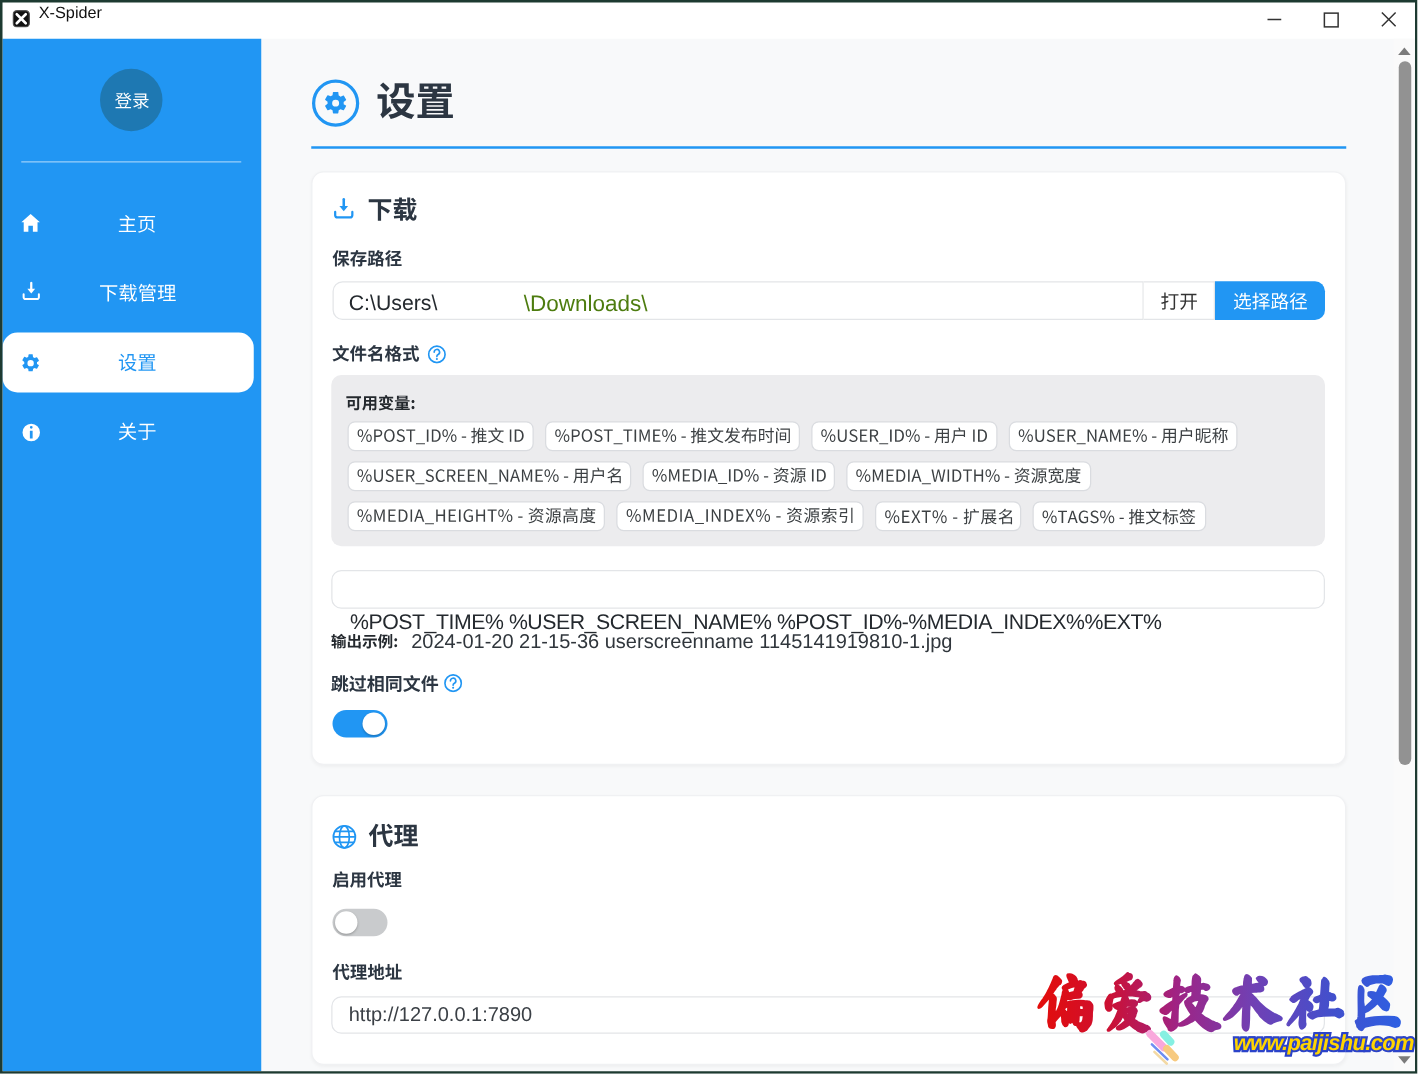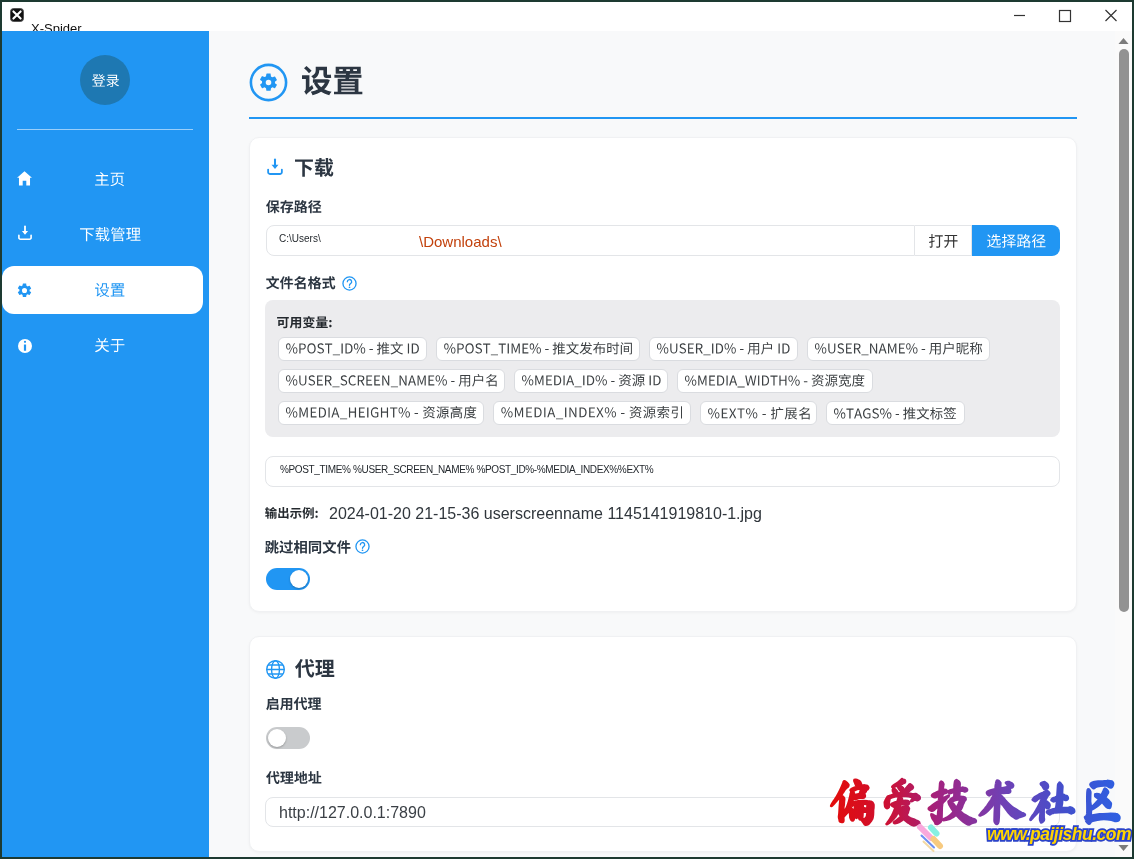--- a/index.html
+++ b/index.html
@@ -1,19 +1,19 @@
 <!DOCTYPE html>
 <html><head><meta charset="utf-8"><style>*{margin:0;padding:0;box-sizing:border-box}body{width:1134px;height:859px;position:relative;overflow:hidden;font-family:"Liberation Sans",sans-serif;background:#fff}.abs{position:absolute}.ctr{display:flex;align-items:center;justify-content:center}</style></head><body>
 <div class="abs" style="left:0;top:0;width:1134px;height:859px;border:2px solid #1d3a31;pointer-events:none;z-index:99"></div>
 <div class="abs" style="left:2px;top:2px;width:1130px;height:29px;background:#fff"></div>
 <svg class="abs" style="left:10px;top:8px" width="14" height="14" viewBox="0 0 14 14">
     <rect x="0.5" y="0.5" width="13" height="13" rx="3.2" fill="#111" stroke="#555" stroke-width="1"></rect>
     <path d="M3.4 3.4 L10.6 10.6 M10.6 3.4 L3.4 10.6" stroke="#fff" stroke-width="2.1" stroke-linecap="round"></path>
   </svg>
-<div class="abs" style="left:31px;top:21px;font-size:13px;color:#111">X-Spider</div>
+<div class="abs" style="left:31px;top:2px;font-size:13px;color:#111">X-Spider</div>
 <svg class="abs" style="left:1008px;top:5px" width="120" height="22" viewBox="0 0 120 22">
     <path d="M6 10.5 H17" stroke="#333" stroke-width="1.2"></path>
     <rect x="51.5" y="5.5" width="11" height="11" fill="none" stroke="#333" stroke-width="1.2"></rect>
     <path d="M97.5 5 L108.5 16 M108.5 5 L97.5 16" stroke="#333" stroke-width="1.2"></path>
   </svg>
 <div class="abs" style="left:209px;top:31px;width:923px;height:826px;background:#f8f9fa"></div>
 <div class="abs" style="left:1115px;top:31px;width:17px;height:826px;background:#fafafa"></div>
 <svg class="abs" style="left:1118px;top:37px" width="11" height="8" viewBox="0 0 11 8">
     <path d="M5.5 1 L10.5 7 H0.5 Z" fill="#7b7b7b"></path>
   </svg>
@@ -96,22 +96,22 @@
 <div class="abs ctr" style="left:972px;top:225px;width:88px;height:31px;background:#2196f3;border-radius:0 8px 8px 0">
     <svg width="58.7" height="13.8" viewBox="0.67 -12.62 58.68 13.85" style="display:block;overflow:visible">
       <path d="M0.9 -11.5C1.8 -10.7 2.8 -9.7 3.2 -9L4.2 -9.7C3.7 -10.4 2.7 -11.4 1.8 -12.1ZM6.7 -12.2C6.3 -10.8 5.7 -9.5 4.9 -8.6C5.2 -8.5 5.6 -8.2 5.8 -8C6.2 -8.4 6.5 -9 6.8 -9.5H9V-7.3H4.8V-6.3H7.5C7.3 -4.4 6.6 -3 4.4 -2.2C4.6 -1.9 5 -1.5 5.1 -1.2C7.6 -2.2 8.4 -4 8.6 -6.3H10.2V-2.9C10.2 -1.7 10.4 -1.4 11.6 -1.4C11.8 -1.4 12.8 -1.4 13 -1.4C14 -1.4 14.3 -1.9 14.4 -3.8C14.1 -3.9 13.6 -4 13.4 -4.2C13.3 -2.7 13.3 -2.4 12.9 -2.4C12.7 -2.4 11.9 -2.4 11.7 -2.4C11.3 -2.4 11.3 -2.5 11.3 -2.9V-6.3H14.3V-7.3H10.2V-9.5H13.6V-10.5H10.2V-12.5H9V-10.5H7.3C7.5 -11 7.6 -11.4 7.8 -11.9ZM3.8 -6.8H0.8V-5.8H2.7V-1.2C2 -0.9 1.3 -0.4 0.7 0.2L1.4 1.2C2.3 0.3 3.1 -0.5 3.6 -0.5C4 -0.5 4.4 -0.1 5 0.3C6 0.9 7.3 1 9 1C10.5 1 13 0.9 14.2 0.9C14.2 0.5 14.4 -0 14.5 -0.3C13 -0.1 10.7 -0 9 -0C7.4 -0 6.2 -0.1 5.2 -0.7C4.5 -1.1 4.2 -1.5 3.8 -1.5Z M17.7 -12.6V-9.6H15.7V-8.5H17.7V-5.3C16.9 -5.1 16.1 -4.9 15.5 -4.7L15.8 -3.6L17.7 -4.2V-0.2C17.7 0 17.6 0.1 17.4 0.1C17.2 0.1 16.6 0.1 16 0.1C16.1 0.4 16.3 0.9 16.3 1.1C17.3 1.1 17.9 1.1 18.2 0.9C18.6 0.8 18.8 0.4 18.8 -0.2V-4.6L20.5 -5.1L20.3 -6.2L18.8 -5.7V-8.5H20.5V-9.6H18.8V-12.6ZM27.1 -10.8C26.5 -10 25.8 -9.3 24.9 -8.7C24.1 -9.3 23.5 -10 23 -10.8ZM20.9 -11.8V-10.8H21.9C22.5 -9.8 23.2 -8.9 24.1 -8.2C22.9 -7.5 21.6 -6.9 20.3 -6.6C20.5 -6.4 20.8 -6 20.9 -5.7C22.3 -6.1 23.7 -6.7 24.9 -7.5C26.1 -6.7 27.4 -6.1 28.9 -5.7C29.1 -6 29.4 -6.4 29.6 -6.6C28.2 -6.9 26.9 -7.4 25.8 -8.1C27 -9 28 -10.2 28.6 -11.5L28 -11.8L27.8 -11.8ZM24.3 -6.2V-4.9H21.3V-3.8H24.3V-2.3H20.5V-1.3H24.3V1.2H25.4V-1.3H29.4V-2.3H25.4V-3.8H28.3V-4.9H25.4V-6.2Z M32.3 -11H35.2V-8.3H32.3ZM30.6 -0.6 30.8 0.5C32.4 0.1 34.5 -0.4 36.6 -1L36.5 -2L34.5 -1.5V-4.2H36.1C36.3 -4 36.5 -3.7 36.6 -3.4C36.9 -3.6 37.2 -3.7 37.5 -3.9V1.2H38.6V0.6H42.3V1.1H43.4V-3.8L43.9 -3.6C44.1 -3.9 44.4 -4.3 44.6 -4.6C43.2 -5.1 42.1 -5.9 41.1 -6.8C42.1 -7.9 42.9 -9.2 43.4 -10.8L42.7 -11.1L42.5 -11.1H39.5C39.7 -11.5 39.9 -11.9 40 -12.3L39 -12.6C38.4 -10.8 37.4 -9.1 36.2 -8V-12H31.3V-7.3H33.5V-1.3L32.3 -1V-5.9H31.3V-0.8ZM38.6 -0.4V-3.3H42.3V-0.4ZM42 -10.1C41.6 -9.2 41 -8.3 40.4 -7.6C39.8 -8.3 39.3 -9.1 38.9 -9.8L39.1 -10.1ZM38.2 -4.2C39 -4.7 39.8 -5.3 40.5 -6C41.1 -5.4 41.8 -4.8 42.7 -4.2ZM39.8 -6.8C38.7 -5.8 37.6 -5 36.4 -4.5V-5.2H34.5V-7.3H36.2V-7.8C36.5 -7.6 36.8 -7.3 37 -7.2C37.5 -7.6 38 -8.2 38.4 -8.9C38.7 -8.2 39.2 -7.5 39.8 -6.8Z M48.9 -12.6C48.2 -11.5 46.9 -10.3 45.7 -9.5C45.9 -9.3 46.2 -8.8 46.3 -8.5C47.7 -9.4 49 -10.8 49.9 -12.2ZM50.8 -11.8V-10.8H56.5C55 -8.8 52.2 -7.1 49.7 -6.3C49.9 -6.1 50.2 -5.7 50.4 -5.4C51.8 -5.9 53.3 -6.7 54.7 -7.6C56.1 -7 57.8 -6.1 58.7 -5.5L59.4 -6.4C58.5 -7 57 -7.7 55.6 -8.3C56.7 -9.2 57.7 -10.2 58.3 -11.4L57.5 -11.8L57.3 -11.8ZM50.8 -5V-3.9H54.1V-0.3H49.8V0.8H59.3V-0.3H55.2V-3.9H58.5V-5ZM49.1 -9.3C48.3 -7.7 46.9 -6.2 45.5 -5.2C45.7 -4.9 46 -4.3 46.1 -4.1C46.7 -4.5 47.2 -5 47.7 -5.6V1.2H48.9V-7C49.3 -7.6 49.8 -8.2 50.1 -8.9Z" fill="#fff"></path>
     </svg>
   </div>
 <div class="abs" style="left:929.2px;top:233.6px">
     <svg width="28.6" height="13.9" viewBox="0.58 -12.60 28.65 13.86" style="display:block;overflow:visible">
       <path d="M3 -12.6V-9.6H0.7V-8.5H3V-5.3C2.1 -5.1 1.3 -4.8 0.6 -4.7L0.9 -3.5L3 -4.1V-0.3C3 -0.1 2.9 -0 2.7 -0C2.5 0 1.8 0 1.1 -0C1.3 0.3 1.4 0.8 1.5 1.1C2.5 1.1 3.1 1 3.6 0.8C3.9 0.7 4.1 0.3 4.1 -0.3V-4.5L6.3 -5.1L6.2 -6.2L4.1 -5.6V-8.5H6.2V-9.6H4.1V-12.6ZM6.3 -11.3V-10.2H10.5V-0.5C10.5 -0.2 10.4 -0.1 10.1 -0.1C9.8 -0.1 8.7 -0.1 7.6 -0.1C7.8 0.2 8 0.8 8.1 1.1C9.5 1.1 10.5 1.1 11 0.9C11.5 0.7 11.7 0.3 11.7 -0.4V-10.2H14.4V-11.3Z M24.7 -10.5V-6.3H20.5V-6.9V-10.5ZM15.8 -6.3V-5.2H19.3C19.1 -3.1 18.3 -1.1 15.8 0.4C16.1 0.6 16.5 1 16.7 1.3C19.5 -0.5 20.3 -2.8 20.5 -5.2H24.7V1.2H25.9V-5.2H29.2V-6.3H25.9V-10.5H28.8V-11.6H16.3V-10.5H19.4V-6.9L19.4 -6.3Z" fill="#333"></path>
     </svg>
   </div>
-<div class="abs" style="left:279px;top:233px;font-size:10px;color:#24292e">C:\Users\</div>
-<div class="abs" style="left:419px;top:233px;font-size:15px;color:#c2410c">\Downloads\</div>
+<div class="abs" style="left:279px;top:233px;font-size:17px;color:#24292e">C:\Users\</div>
+<div class="abs" style="left:419px;top:233px;font-size:18px;color:#4d7c0f">\Downloads\</div>
 <div style="position:absolute;left:266px;top:276px">
     <svg width="69.3" height="13.3" viewBox="0.35 -12.04 69.33 13.30" style="display:block;overflow:visible">
       <path d="M5.8 -11.5C6.1 -10.9 6.4 -10.1 6.6 -9.5H0.6V-7.9H2.8C3.6 -5.9 4.6 -4.2 5.8 -2.8C4.4 -1.7 2.5 -0.9 0.4 -0.4C0.7 0 1.2 0.8 1.4 1.2C3.6 0.6 5.5 -0.4 7.1 -1.6C8.6 -0.4 10.4 0.5 12.6 1.1C12.8 0.7 13.3 -0.1 13.7 -0.4C11.6 -0.9 9.8 -1.8 8.4 -2.9C9.6 -4.2 10.6 -5.9 11.3 -7.9H13.4V-9.5H7.3L8.5 -9.9C8.4 -10.5 7.9 -11.4 7.6 -12ZM7.1 -4C6 -5.1 5.2 -6.4 4.6 -7.9H9.4C8.8 -6.4 8.1 -5.1 7.1 -4Z M18.4 -5.1V-3.5H22.2V1.2H23.9V-3.5H27.5V-5.1H23.9V-7.5H26.9V-9.2H23.9V-11.7H22.2V-9.2H21.1C21.2 -9.7 21.4 -10.2 21.5 -10.8L19.8 -11.1C19.5 -9.4 18.9 -7.6 18.2 -6.5C18.6 -6.3 19.3 -6 19.6 -5.7C19.9 -6.2 20.2 -6.8 20.5 -7.5H22.2V-5.1ZM17.4 -11.8C16.7 -9.8 15.5 -7.8 14.3 -6.6C14.5 -6.2 15 -5.2 15.2 -4.8C15.4 -5.1 15.7 -5.5 16 -5.8V1.2H17.6V-8.3C18.1 -9.3 18.6 -10.3 19 -11.3Z M31.3 -7C31.8 -6.6 32.5 -6.1 33 -5.6C31.6 -4.9 30 -4.4 28.4 -4.1C28.7 -3.7 29.1 -3 29.3 -2.5C30 -2.7 30.6 -2.9 31.3 -3.1V1.2H33V0.6H38.3V1.2H40V-5.1H35.5C37.4 -6.3 39 -7.9 40 -9.9L38.8 -10.6L38.6 -10.5H34.4C34.7 -10.9 35 -11.2 35.2 -11.6L33.3 -12C32.5 -10.7 31 -9.2 28.7 -8.2C29 -8 29.6 -7.3 29.8 -6.9C31.1 -7.5 32.1 -8.2 33 -9H37.5C36.7 -8 35.7 -7.2 34.6 -6.5C34 -7 33.2 -7.6 32.6 -8ZM38.3 -0.9H33V-3.5H38.3Z M50.3 -9H52.6C52.3 -8.4 51.9 -7.8 51.4 -7.3C50.9 -7.8 50.5 -8.3 50.2 -8.9ZM44.5 -11.9V-9H42.6V-7.4H44.3C43.9 -5.8 43.2 -3.8 42.3 -2.7C42.5 -2.3 42.9 -1.7 43.1 -1.2C43.6 -1.9 44.1 -3 44.5 -4.1V1.2H46.1V-5.2C46.4 -4.7 46.7 -4.2 46.8 -3.9L47 -4.1C47.2 -3.7 47.5 -3.3 47.7 -3L48.4 -3.2V1.3H50V0.8H52.9V1.2H54.5V-3.4L54.8 -3.3C55 -3.7 55.5 -4.3 55.8 -4.7C54.6 -5 53.5 -5.6 52.6 -6.2C53.5 -7.3 54.3 -8.5 54.8 -10L53.7 -10.5L53.4 -10.4H51.1C51.3 -10.8 51.5 -11.1 51.6 -11.5L50 -11.9C49.5 -10.5 48.6 -9.2 47.6 -8.2V-9H46.1V-11.9ZM50 -0.7V-2.6H52.9V-0.7ZM49.9 -4C50.5 -4.3 51 -4.7 51.5 -5.2C52 -4.7 52.5 -4.3 53.1 -4ZM49.3 -7.6C49.6 -7.2 50 -6.7 50.4 -6.2C49.4 -5.5 48.4 -4.9 47.3 -4.5L47.7 -5.2C47.5 -5.5 46.4 -6.7 46.1 -7.1V-7.4H47.3C47.6 -7.2 48 -6.8 48.3 -6.5C48.6 -6.9 49 -7.2 49.3 -7.6Z M63.6 -11.8C63.6 -11.1 63.6 -10.3 63.6 -9.5H56.7V-7.9H63.7C64.1 -2.9 65.1 1.3 67.5 1.3C68.9 1.3 69.4 0.6 69.7 -2.1C69.2 -2.2 68.6 -2.6 68.2 -3C68.1 -1.3 68 -0.5 67.7 -0.5C66.7 -0.5 65.8 -3.8 65.5 -7.9H69.3V-9.5H68L69 -10.3C68.6 -10.8 67.7 -11.5 67.1 -11.9L66 -11C66.6 -10.6 67.2 -10 67.6 -9.5H65.4C65.4 -10.3 65.4 -11.1 65.4 -11.8ZM56.7 -0.8 57.2 0.9C59 0.5 61.5 -0 63.8 -0.5L63.7 -2L61 -1.6V-4.6H63.3V-6.3H57.2V-4.6H59.4V-1.3C58.4 -1.1 57.4 -0.9 56.7 -0.8Z" fill="#2c3642"></path>
     </svg>
   </div>
 <svg class="abs" style="left:342px;top:276px" width="15" height="15" viewBox="0 0 16 16">
     <circle cx="8" cy="8" r="7" fill="none" stroke="#2196f3" stroke-width="1.4"></circle>
     <path d="M5.7 6.1a2.3 2.3 0 1 1 3.4 2c-.6.35-1.1.8-1.1 1.5v.3" fill="none" stroke="#2196f3" stroke-width="1.4" stroke-linecap="round"></path>
     <circle cx="8" cy="12" r="0.9" fill="#2196f3"></circle>
   </svg>
@@ -176,21 +176,21 @@
         <path d="M2.8 -3.8C4.1 -3.8 5 -5 5 -7C5 -9 4.1 -10.1 2.8 -10.1C1.4 -10.1 0.5 -9 0.5 -7C0.5 -5 1.4 -3.8 2.8 -3.8ZM2.8 -4.6C2 -4.6 1.5 -5.4 1.5 -7C1.5 -8.6 2 -9.3 2.8 -9.3C3.6 -9.3 4.1 -8.6 4.1 -7C4.1 -5.4 3.6 -4.6 2.8 -4.6ZM3.1 0.2H3.9L9.4 -10.1H8.5ZM9.7 0.2C11 0.2 11.9 -1 11.9 -3C11.9 -4.9 11 -6.1 9.7 -6.1C8.3 -6.1 7.4 -4.9 7.4 -3C7.4 -1 8.3 0.2 9.7 0.2ZM9.7 -0.6C8.9 -0.6 8.3 -1.4 8.3 -3C8.3 -4.5 8.9 -5.3 9.7 -5.3C10.4 -5.3 11 -4.5 11 -3C11 -1.4 10.4 -0.6 9.7 -0.6Z M14.2 0H20.1V-1.1H15.5V-4.7H19.2V-5.7H15.5V-8.8H19.9V-9.9H14.2Z M21.5 0H22.8L24.3 -2.7C24.5 -3.2 24.8 -3.7 25.1 -4.3H25.1C25.4 -3.7 25.7 -3.2 26 -2.7L27.4 0H28.8L25.9 -5L28.6 -9.9H27.3L26 -7.4C25.7 -6.9 25.5 -6.5 25.3 -5.9H25.2C24.9 -6.5 24.7 -6.9 24.4 -7.4L23.1 -9.9H21.7L24.4 -5.1Z M32.9 0H34.1V-8.8H37.1V-9.9H29.9V-8.8H32.9Z M40.8 -3.8C42.1 -3.8 43 -5 43 -7C43 -9 42.1 -10.1 40.8 -10.1C39.4 -10.1 38.5 -9 38.5 -7C38.5 -5 39.4 -3.8 40.8 -3.8ZM40.8 -4.6C40 -4.6 39.5 -5.4 39.5 -7C39.5 -8.6 40 -9.3 40.8 -9.3C41.6 -9.3 42.1 -8.6 42.1 -7C42.1 -5.4 41.6 -4.6 40.8 -4.6ZM41.1 0.2H41.9L47.4 -10.1H46.5ZM47.7 0.2C49 0.2 49.9 -1 49.9 -3C49.9 -4.9 49 -6.1 47.7 -6.1C46.3 -6.1 45.4 -4.9 45.4 -3C45.4 -1 46.3 0.2 47.7 0.2ZM47.7 -0.6C46.9 -0.6 46.3 -1.4 46.3 -3C46.3 -4.5 46.9 -5.3 47.7 -5.3C48.4 -5.3 49 -4.5 49 -3C49 -1.4 48.4 -0.6 47.7 -0.6Z M55 -3.3H58.4V-4.3H55Z M65.3 -11.3V-8.6H63.7V-7.7H65.3V-4.7C64.6 -4.5 64 -4.3 63.5 -4.2L63.8 -3.1L65.3 -3.6V-0.2C65.3 0 65.3 0.1 65.1 0.1C64.9 0.1 64.4 0.1 63.8 0.1C64 0.3 64.1 0.8 64.1 1C65 1 65.5 1 65.8 0.8C66.2 0.7 66.3 0.4 66.3 -0.2V-4L67.8 -4.5L67.7 -5.4L66.3 -5V-7.7H67.8V-8.6H66.3V-11.3ZM71.2 -11C71.5 -10.4 71.8 -9.8 72 -9.3H68.7V-5.9C68.7 -4 68.5 -1.3 67 0.6C67.3 0.7 67.7 1 67.9 1.1C69.4 -0.8 69.7 -3.8 69.7 -5.9V-8.3H75.8V-9.3H72.6L73 -9.4C72.9 -9.9 72.5 -10.7 72.1 -11.3Z M81.1 1.1V1.1C81.4 0.9 81.8 0.8 85.2 -0C85.2 -0.2 85.2 -0.6 85.3 -0.9L82.3 -0.2V-3H84.2C85.1 -0.9 86.9 0.5 89.3 1.1C89.4 0.8 89.7 0.5 89.9 0.3C88.7 0 87.7 -0.4 86.9 -1C87.6 -1.4 88.4 -1.9 89 -2.4L88.3 -2.9C87.8 -2.5 86.9 -2 86.3 -1.6C85.8 -2 85.5 -2.5 85.2 -3H89.7V-3.9H86.9V-5.3H89.2V-6.2H86.9V-7.4H86V-6.2H83.3V-7.4H82.3V-6.2H80.3V-5.3H82.3V-3.9H79.9V-3H81.4V-0.8C81.4 -0.2 81 0.1 80.7 0.2C80.9 0.4 81.1 0.9 81.1 1.1ZM83.3 -5.3H86V-3.9H83.3ZM79.8 -9.8H87.9V-8.4H79.8ZM78.8 -10.7V-6.7C78.8 -4.6 78.7 -1.6 77.3 0.6C77.6 0.7 78 0.9 78.2 1.1C79.7 -1.1 79.8 -4.4 79.8 -6.7V-7.5H88.9V-10.7Z M94.4 -7.1C95.1 -6.7 95.9 -6 96.5 -5.5C94.9 -4.6 93.2 -4 91.5 -3.7C91.7 -3.5 91.9 -3 92 -2.8C92.8 -2.9 93.5 -3.1 94.3 -3.4V1.1H95.3V0.4H101.3V1.1H102.3V-4.6H97C99.2 -5.8 101.2 -7.5 102.3 -9.6L101.6 -10L101.4 -10H96.6C97 -10.4 97.3 -10.8 97.5 -11.2L96.4 -11.4C95.6 -10.1 94 -8.6 91.8 -7.5C92 -7.4 92.4 -7 92.5 -6.8C93.8 -7.4 94.9 -8.2 95.7 -9.1H100.8C100 -7.9 98.8 -6.9 97.4 -6C96.8 -6.6 95.9 -7.2 95.2 -7.7ZM101.3 -0.6H95.3V-3.7H101.3Z" fill="#3c4043"></path>
       </svg>
     </div>
     <div style="display:flex;align-items:center;height:24px;padding:0 7px;background:#fff;border:1px solid #dadce0;border-radius:6px;flex:0 0 auto">
       <svg width="122.2" height="12.5" viewBox="0.53 -11.43 122.23 12.51" style="display:block;overflow:visible">
         <path d="M2.8 -3.8C4.1 -3.8 5 -5 5 -7C5 -9 4.1 -10.1 2.8 -10.1C1.4 -10.1 0.5 -9 0.5 -7C0.5 -5 1.4 -3.8 2.8 -3.8ZM2.8 -4.6C2 -4.6 1.5 -5.4 1.5 -7C1.5 -8.6 2 -9.3 2.8 -9.3C3.6 -9.3 4.1 -8.6 4.1 -7C4.1 -5.4 3.6 -4.6 2.8 -4.6ZM3.1 0.2H3.9L9.4 -10.1H8.5ZM9.7 0.2C11 0.2 11.9 -1 11.9 -3C11.9 -4.9 11 -6.1 9.7 -6.1C8.3 -6.1 7.4 -4.9 7.4 -3C7.4 -1 8.3 0.2 9.7 0.2ZM9.7 -0.6C8.9 -0.6 8.3 -1.4 8.3 -3C8.3 -4.5 8.9 -5.3 9.7 -5.3C10.4 -5.3 11 -4.5 11 -3C11 -1.4 10.4 -0.6 9.7 -0.6Z M15.8 0H17.1V-8.8H20.1V-9.9H12.9V-8.8H15.8Z M20.6 0H21.8L22.8 -3H26.4L27.4 0H28.7L25.3 -9.9H23.9ZM23.1 -4 23.6 -5.5C23.9 -6.7 24.3 -7.7 24.6 -8.9H24.6C24.9 -7.7 25.3 -6.7 25.6 -5.5L26.1 -4Z M34 0.2C35.3 0.2 36.4 -0.3 37 -1V-5.1H33.8V-4.1H35.9V-1.5C35.5 -1.1 34.8 -0.9 34.1 -0.9C32 -0.9 30.8 -2.5 30.8 -5C30.8 -7.5 32.1 -9 34.1 -9C35.1 -9 35.7 -8.6 36.2 -8L36.9 -8.9C36.3 -9.4 35.4 -10.1 34 -10.1C31.4 -10.1 29.5 -8.1 29.5 -4.9C29.5 -1.7 31.4 0.2 34 0.2Z M42.1 0.2C44.2 0.2 45.5 -1.1 45.5 -2.6C45.5 -4.1 44.6 -4.8 43.5 -5.3L42.1 -5.9C41.3 -6.2 40.4 -6.6 40.4 -7.5C40.4 -8.4 41.1 -9 42.3 -9C43.2 -9 43.9 -8.6 44.5 -8.1L45.2 -8.9C44.5 -9.6 43.4 -10.1 42.3 -10.1C40.5 -10.1 39.1 -9 39.1 -7.5C39.1 -6 40.2 -5.3 41.1 -4.9L42.6 -4.3C43.5 -3.9 44.2 -3.6 44.2 -2.5C44.2 -1.6 43.5 -0.9 42.1 -0.9C41.1 -0.9 40.1 -1.4 39.4 -2.1L38.7 -1.3C39.5 -0.4 40.7 0.2 42.1 0.2Z M48.8 -3.8C50.2 -3.8 51.1 -5 51.1 -7C51.1 -9 50.2 -10.1 48.8 -10.1C47.5 -10.1 46.6 -9 46.6 -7C46.6 -5 47.5 -3.8 48.8 -3.8ZM48.8 -4.6C48.1 -4.6 47.5 -5.4 47.5 -7C47.5 -8.6 48.1 -9.3 48.8 -9.3C49.6 -9.3 50.2 -8.6 50.2 -7C50.2 -5.4 49.6 -4.6 48.8 -4.6ZM49.1 0.2H50L55.4 -10.1H54.6ZM55.7 0.2C57.1 0.2 58 -1 58 -3C58 -4.9 57.1 -6.1 55.7 -6.1C54.4 -6.1 53.5 -4.9 53.5 -3C53.5 -1 54.4 0.2 55.7 0.2ZM55.7 -0.6C55 -0.6 54.4 -1.4 54.4 -3C54.4 -4.5 55 -5.3 55.7 -5.3C56.5 -5.3 57.1 -4.5 57.1 -3C57.1 -1.4 56.5 -0.6 55.7 -0.6Z M62.2 -3.3H65.6V-4.3H62.2Z M77.9 -10.9C78.3 -10.3 78.7 -9.5 78.9 -8.9H76.2C76.5 -9.6 76.7 -10.3 77 -11L76 -11.3C75.4 -9.3 74.4 -7.3 73.2 -6C73.4 -5.9 73.7 -5.6 73.9 -5.4L72.5 -5V-7.7H74V-8.7H72.5V-11.3H71.5V-8.7H69.8V-7.7H71.5V-4.7L69.7 -4.1L69.9 -3.2L71.5 -3.7V-0.2C71.5 0 71.4 0.1 71.3 0.1C71.1 0.1 70.6 0.1 70 0.1C70.1 0.4 70.3 0.8 70.3 1.1C71.2 1.1 71.7 1 72 0.9C72.4 0.7 72.5 0.4 72.5 -0.2V-4L74 -4.5L73.9 -5.4L74 -5.3C74.3 -5.8 74.7 -6.3 75.1 -6.8V1.1H76V0.1H82.1V-0.8H79.3V-2.6H81.6V-3.5H79.3V-5.3H81.6V-6.2H79.3V-8H81.9V-8.9H79L79.8 -9.3C79.6 -9.8 79.2 -10.6 78.8 -11.2ZM76 -5.3H78.3V-3.5H76ZM76 -6.2V-8H78.3V-6.2ZM76 -2.6H78.3V-0.8H76Z M88.5 -11.1C88.9 -10.4 89.3 -9.5 89.5 -9L90.6 -9.4C90.4 -9.9 89.9 -10.8 89.5 -11.4ZM83.4 -9V-8H85.5C86.3 -5.9 87.4 -4.1 88.8 -2.7C87.3 -1.5 85.5 -0.5 83.2 0.1C83.4 0.3 83.8 0.8 83.9 1.1C86.1 0.3 88 -0.6 89.5 -2C91 -0.6 92.9 0.4 95.1 1C95.3 0.7 95.6 0.3 95.8 0.1C93.6 -0.5 91.8 -1.4 90.3 -2.7C91.7 -4.1 92.7 -5.8 93.5 -8H95.6V-9ZM89.5 -3.4C88.3 -4.7 87.3 -6.2 86.6 -8H92.3C91.7 -6.1 90.7 -4.6 89.5 -3.4Z M102.5 -10.3V-9.4H108.4V-10.3ZM106.8 -4.4C107.4 -3 108 -1.3 108.2 -0.2L109.2 -0.6C108.9 -1.6 108.3 -3.3 107.6 -4.7ZM102.9 -4.6C102.5 -3.2 101.9 -1.7 101.2 -0.8C101.4 -0.7 101.8 -0.4 102 -0.2C102.7 -1.3 103.4 -2.8 103.8 -4.4ZM101.9 -7.1V-6.1H104.8V-0.2C104.8 -0.1 104.8 -0 104.6 0C104.4 0 103.8 0 103.1 -0C103.2 0.3 103.3 0.7 103.4 1C104.3 1 104.9 1 105.3 0.8C105.7 0.7 105.9 0.4 105.9 -0.2V-6.1H109.1V-7.1ZM99 -11.3V-8.5H96.9V-7.5H98.8C98.3 -5.9 97.4 -3.9 96.6 -2.9C96.8 -2.6 97 -2.2 97.1 -2C97.8 -2.8 98.5 -4.2 99 -5.7V1.1H100V-6C100.4 -5.3 101 -4.5 101.2 -4.1L101.8 -4.9C101.5 -5.2 100.4 -6.7 100 -7.2V-7.5H101.7V-8.5H100V-11.3Z M115.5 -3.8C116 -2.9 116.5 -1.7 116.7 -1L117.5 -1.4C117.3 -2.1 116.8 -3.2 116.3 -4.1ZM112.1 -3.4C112.7 -2.6 113.3 -1.5 113.6 -0.8L114.5 -1.2C114.2 -1.9 113.5 -3 112.9 -3.8ZM119.2 -5.4H113.7V-4.6H119.2ZM117.5 -11.4C117.1 -10.4 116.5 -9.5 115.8 -8.8C116 -8.7 116.2 -8.6 116.4 -8.5C115 -6.9 112.5 -5.7 110.2 -5C110.4 -4.8 110.7 -4.4 110.8 -4.2C111.8 -4.5 112.8 -4.9 113.7 -5.4C114.7 -6 115.7 -6.7 116.5 -7.4C117.9 -6.1 120.2 -4.9 122.1 -4.3C122.3 -4.6 122.5 -5 122.8 -5.1C120.8 -5.6 118.3 -6.8 117.1 -7.9L117.3 -8.2L116.8 -8.5C117.1 -8.7 117.3 -9 117.5 -9.3H118.7C119.2 -8.7 119.6 -8 119.8 -7.5L120.7 -7.8C120.6 -8.2 120.2 -8.8 119.8 -9.3H122.4V-10.2H118C118.2 -10.5 118.3 -10.8 118.4 -11.2ZM112.2 -11.4C111.8 -10.1 111.1 -8.7 110.2 -7.9C110.5 -7.7 110.9 -7.5 111.1 -7.3C111.5 -7.9 112 -8.5 112.4 -9.3H113C113.3 -8.7 113.6 -8 113.8 -7.5L114.7 -7.8C114.6 -8.2 114.3 -8.8 114 -9.3H116.2V-10.2H112.8C112.9 -10.5 113.1 -10.8 113.2 -11.2ZM120 -4C119.4 -2.7 118.6 -1.2 117.8 -0.2H110.6V0.7H122.4V-0.2H119C119.7 -1.2 120.4 -2.6 120.9 -3.7Z" fill="#3c4043"></path>
       </svg>
     </div>
   </div>
 <div class="abs" style="left:265px;top:456px;width:795px;height:31px;background:#fff;border:1px solid #e3e5e8;border-radius:8px"></div>
-<div class="abs" style="left:280px;top:464px;font-size:10px;letter-spacing:-0.35px;color:#24292e">%POST_TIME% %USER_SCREEN_NAME% %POST_ID%-%MEDIA_INDEX%%EXT%</div>
+<div class="abs" style="left:280px;top:488px;font-size:17px;letter-spacing:-0.35px;color:#24292e">%POST_TIME% %USER_SCREEN_NAME% %POST_ID%-%MEDIA_INDEX%%EXT%</div>
 <div style="position:absolute;left:265px;top:507px">
     <svg width="52.8" height="11.8" viewBox="0.36 -10.71 52.81 11.84" style="display:block;overflow:visible">
       <path d="M9 -5.6V-1H10.1V-5.6ZM10.6 -6V-0.4C10.6 -0.2 10.6 -0.2 10.4 -0.2C10.3 -0.2 9.7 -0.2 9.2 -0.2C9.3 0.2 9.5 0.7 9.5 1C10.3 1 10.9 1 11.3 0.8C11.7 0.6 11.8 0.2 11.8 -0.4V-6ZM8.2 -10.7C7.4 -9.6 6 -8.6 4.6 -7.9V-9.2H3C3 -9.6 3.1 -10 3.1 -10.4L1.8 -10.6C1.8 -10.2 1.7 -9.7 1.6 -9.2H0.4V-7.9H1.4C1.2 -7 1 -6.3 0.9 -6C0.8 -5.5 0.6 -5.1 0.4 -5C0.5 -4.7 0.7 -4.1 0.8 -3.8C0.9 -4 1.3 -4 1.7 -4H2.5V-2.7C1.7 -2.5 1 -2.4 0.4 -2.3L0.7 -0.9L2.5 -1.3V1.1H3.8V-1.6L4.7 -1.9L4.6 -3.1L3.8 -2.9V-4H4.6V-5.4H3.8V-7.1H2.5V-5.4H1.9C2.1 -6.1 2.4 -7 2.7 -7.9H4.6L4.2 -7.7C4.6 -7.4 5 -6.9 5.2 -6.6L5.8 -6.9V-6.5H10.8V-7L11.5 -6.6C11.6 -7 12 -7.5 12.4 -7.8C11.2 -8.3 10.1 -8.9 9.2 -9.8L9.4 -10.2ZM6.9 -7.7C7.4 -8 7.9 -8.5 8.4 -8.9C8.8 -8.4 9.3 -8 9.8 -7.7ZM7.4 -4.8V-4.1H6.2V-4.8ZM5.1 -5.9V1.1H6.2V-1.4H7.4V-0.3C7.4 -0.2 7.4 -0.1 7.3 -0.1C7.2 -0.1 6.9 -0.1 6.5 -0.1C6.7 0.2 6.8 0.7 6.9 1.1C7.5 1.1 7.9 1 8.2 0.8C8.5 0.6 8.6 0.3 8.6 -0.2V-5.9ZM6.2 -3.1H7.4V-2.4H6.2Z M13.6 -4.3V0.4H22.2V1.1H23.9V-4.3H22.2V-1.1H19.5V-5H23.4V-9.6H21.7V-6.5H19.5V-10.6H17.9V-6.5H15.8V-9.6H14.2V-5H17.9V-1.1H15.2V-4.3Z M27.5 -4.4C27 -3.1 26.2 -1.8 25.3 -0.9C25.7 -0.7 26.4 -0.3 26.7 -0C27.6 -1 28.5 -2.5 29.1 -4ZM33.4 -3.9C34.2 -2.6 35 -1 35.3 0L36.9 -0.7C36.5 -1.8 35.6 -3.3 34.8 -4.4ZM26.8 -9.8V-8.3H35.7V-9.8ZM25.7 -6.8V-5.3H30.5V-0.7C30.5 -0.5 30.4 -0.4 30.2 -0.4C29.9 -0.4 29 -0.4 28.3 -0.5C28.5 -0 28.8 0.7 28.9 1.1C29.9 1.1 30.8 1.1 31.4 0.9C31.9 0.6 32.1 0.2 32.1 -0.6V-5.3H36.9V-6.8Z M45.8 -9.3V-2.1H47.1V-9.3ZM47.8 -10.5V-0.7C47.8 -0.5 47.7 -0.4 47.5 -0.4C47.3 -0.4 46.6 -0.4 45.9 -0.4C46 -0 46.3 0.6 46.3 1C47.4 1 48.1 1 48.6 0.7C49 0.5 49.2 0.1 49.2 -0.7V-10.5ZM41.9 -3.4C42.2 -3.1 42.6 -2.7 42.9 -2.4C42.4 -1.4 41.8 -0.6 41 -0.1C41.3 0.2 41.8 0.8 41.9 1.1C44 -0.4 45 -3.1 45.4 -7.1L44.5 -7.3L44.3 -7.3H43.2C43.3 -7.7 43.4 -8.2 43.5 -8.7H45.5V-10H41.2V-8.7H42.1C41.8 -6.8 41.2 -5.1 40.4 -4C40.7 -3.8 41.2 -3.3 41.5 -3C42 -3.8 42.5 -4.8 42.8 -5.9H43.9C43.8 -5.1 43.6 -4.4 43.5 -3.8L42.7 -4.4ZM39.7 -10.6C39.3 -8.9 38.6 -7.2 37.7 -6.1C38 -5.7 38.3 -4.8 38.4 -4.4C38.6 -4.7 38.8 -4.9 38.9 -5.2V1.1H40.3V-8C40.6 -8.7 40.9 -9.5 41.1 -10.2Z M52 -4.6C52.7 -4.6 53.2 -5.1 53.2 -5.8C53.2 -6.5 52.7 -7 52 -7C51.4 -7 50.9 -6.5 50.9 -5.8C50.9 -5.1 51.4 -4.6 52 -4.6ZM52 0.2C52.7 0.2 53.2 -0.4 53.2 -1C53.2 -1.7 52.7 -2.2 52 -2.2C51.4 -2.2 50.9 -1.7 50.9 -1C50.9 -0.4 51.4 0.2 52 0.2Z" fill="#24292e"></path>
     </svg>
   </div>
 <div class="abs" style="left:329px;top:505px;font-size:16px;color:#30363c">2024-01-20 21-15-36 userscreenname 1145141919810-1.jpg</div>
 <div style="position:absolute;left:265px;top:540px">
     <svg width="85.5" height="13.7" viewBox="0.37 -12.38 85.54 13.68" style="display:block;overflow:visible">
       <path d="M2.5 -10.1H4.1V-8.2H2.5ZM7.5 -12.2V-8.7C7.3 -9.2 7 -9.8 6.7 -10.3L5.5 -9.7V-11.5H1.1V-6.8H2.9V-1.6L2.3 -1.5V-5.9H1.1V-1.2L0.4 -1.1L0.7 0.5C2.2 0.1 4.1 -0.4 6 -0.9L5.8 -2.4L4.2 -2V-3.9H5L5 -3.9L5.9 -2.3L7.4 -3.5C7.1 -2 6.6 -0.7 5.2 0.1C5.6 0.3 6.1 1 6.4 1.3C8.7 -0.3 9.1 -3.4 9.1 -6.1V-12.2ZM4.2 -6.8H5.5V-9.4C6 -8.5 6.4 -7.4 6.5 -6.6L7.5 -7V-6.1L7.5 -5.3C6.8 -4.9 6.1 -4.5 5.6 -4.2V-5.4H4.2ZM12.4 -10.4C12.2 -9.7 11.8 -8.8 11.4 -8V-12.2H9.8V-1.2C9.8 0.6 10.2 1.1 11.4 1.1C11.6 1.1 12.3 1.1 12.5 1.1C13.6 1.1 14 0.4 14.1 -1.4C13.7 -1.5 13.1 -1.7 12.7 -2C12.7 -0.8 12.6 -0.4 12.4 -0.4C12.3 -0.4 11.8 -0.4 11.7 -0.4C11.5 -0.4 11.4 -0.5 11.4 -1.2V-4.1C12.1 -3.6 12.7 -3 13 -2.5L14.1 -3.7C13.6 -4.3 12.5 -5.3 11.7 -5.9L11.4 -5.6V-7L12.2 -6.6C12.8 -7.4 13.4 -8.6 14 -9.6Z M15.2 -10.9C16 -10.1 16.9 -9.1 17.3 -8.3L18.7 -9.3C18.3 -10.1 17.3 -11.1 16.6 -11.8ZM19.6 -6.7C20.3 -5.8 21.2 -4.6 21.6 -3.8L23.1 -4.7C22.7 -5.5 21.7 -6.7 21 -7.5ZM18.4 -6.9H15V-5.3H16.7V-2.1C16.1 -1.8 15.4 -1.3 14.7 -0.6L15.9 1.2C16.4 0.3 17 -0.6 17.5 -0.6C17.8 -0.6 18.3 -0.2 19 0.2C20 0.8 21.3 0.9 23.1 0.9C24.6 0.9 26.9 0.8 27.9 0.8C28 0.3 28.2 -0.6 28.5 -1.1C27 -0.9 24.7 -0.8 23.2 -0.8C21.6 -0.8 20.2 -0.9 19.2 -1.4C18.9 -1.6 18.6 -1.8 18.4 -1.9ZM24.6 -12.1V-9.8H19.2V-8.1H24.6V-3.4C24.6 -3.2 24.5 -3.1 24.2 -3.1C23.9 -3.1 22.8 -3.1 21.9 -3.1C22.1 -2.6 22.4 -1.8 22.5 -1.4C23.8 -1.4 24.8 -1.4 25.5 -1.7C26.1 -1.9 26.3 -2.4 26.3 -3.4V-8.1H28.1V-9.8H26.3V-12.1Z M37.2 -6.5H40.6V-4.6H37.2ZM37.2 -8V-9.8H40.6V-8ZM37.2 -3.1H40.6V-1.2H37.2ZM35.5 -11.5V1.2H37.2V0.3H40.6V1.1H42.3V-11.5ZM31.5 -12.2V-9.3H29.4V-7.6H31.3C30.9 -5.9 30 -4 29.1 -2.8C29.3 -2.4 29.7 -1.7 29.9 -1.2C30.5 -2 31.1 -3.1 31.5 -4.4V1.3H33.2V-4.7C33.6 -4.1 34 -3.4 34.2 -3L35.2 -4.3C34.9 -4.7 33.7 -6.2 33.2 -6.8V-7.6H35V-9.3H33.2V-12.2Z M46.8 -8.9V-7.4H54V-8.9ZM49 -4.9H51.8V-2.9H49ZM47.5 -6.4V-0.5H49V-1.5H53.4V-6.4ZM44.3 -11.5V1.3H46V-9.9H54.8V-0.7C54.8 -0.5 54.8 -0.4 54.5 -0.4C54.3 -0.4 53.4 -0.4 52.7 -0.4C52.9 0 53.2 0.8 53.3 1.3C54.5 1.3 55.3 1.3 55.8 1C56.4 0.7 56.5 0.2 56.5 -0.7V-11.5Z M63.5 -11.8C63.9 -11.2 64.2 -10.4 64.4 -9.8H58.2V-8.1H60.5C61.3 -6.1 62.3 -4.3 63.6 -2.9C62.1 -1.7 60.2 -0.9 58 -0.4C58.3 0 58.8 0.8 59 1.3C61.3 0.6 63.3 -0.4 64.9 -1.7C66.4 -0.4 68.3 0.6 70.5 1.2C70.8 0.7 71.3 -0.1 71.7 -0.4C69.5 -0.9 67.7 -1.8 66.2 -2.9C67.5 -4.3 68.5 -6 69.2 -8.1H71.4V-9.8H65.1L66.4 -10.2C66.2 -10.8 65.8 -11.7 65.4 -12.4ZM64.9 -4.1C63.8 -5.3 62.9 -6.6 62.3 -8.1H67.3C66.7 -6.5 65.9 -5.2 64.9 -4.1Z M76.6 -5.3V-3.6H80.5V1.3H82.2V-3.6H85.9V-5.3H82.2V-7.7H85.2V-9.4H82.2V-12.1H80.5V-9.4H79.3C79.4 -10 79.6 -10.5 79.7 -11.1L78 -11.4C77.7 -9.7 77.1 -7.8 76.3 -6.7C76.7 -6.5 77.5 -6.1 77.8 -5.9C78.1 -6.4 78.4 -7 78.7 -7.7H80.5V-5.3ZM75.5 -12.2C74.8 -10.1 73.5 -8.1 72.3 -6.8C72.6 -6.3 73 -5.4 73.2 -5C73.5 -5.3 73.8 -5.6 74.1 -6V1.3H75.7V-8.6C76.2 -9.6 76.7 -10.6 77.1 -11.7Z" fill="#2c3642"></path>
     </svg>

